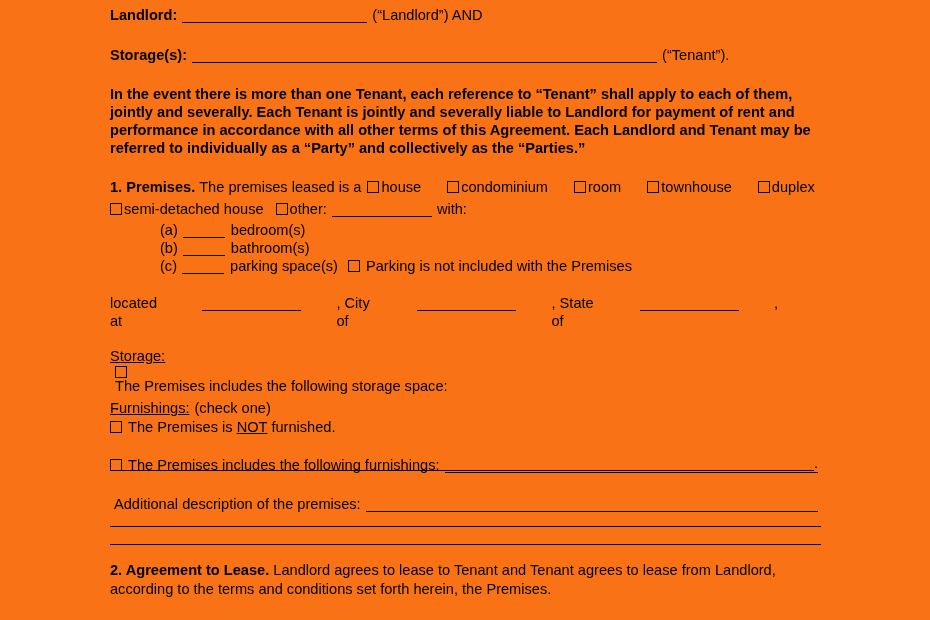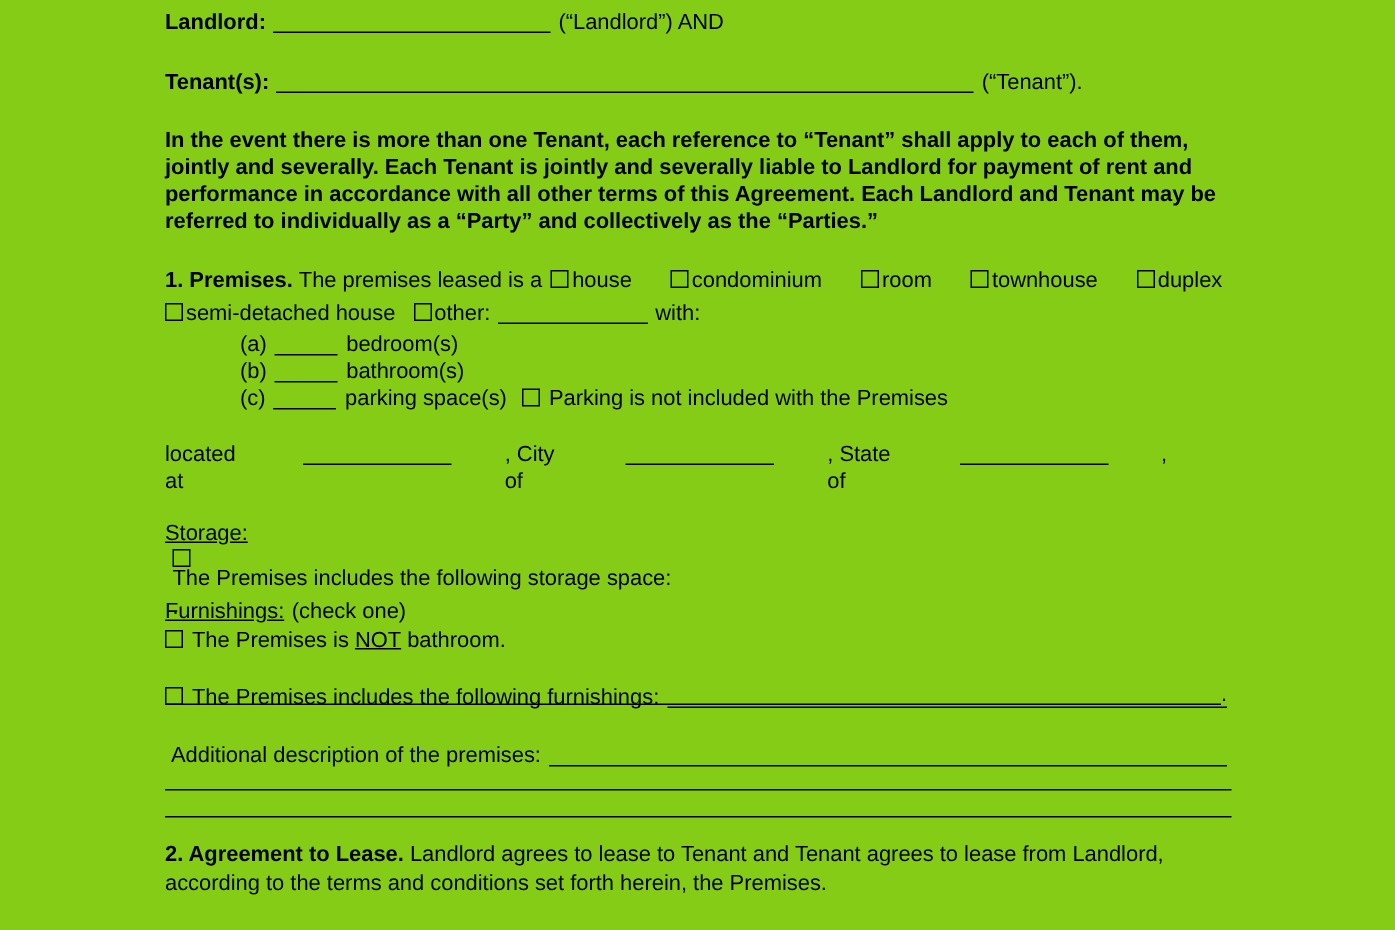--- a/index.html
+++ b/index.html
@@ -2,21 +2,21 @@
 <html><head>
 <meta charset="utf-8">
 <style>
   html,body{margin:0;padding:0;}
   body{
     width:930px;height:620px;background:#ffffff;overflow:hidden;
     font-family:"Liberation Sans", sans-serif;
     font-size:14.6px;color:#000;line-height:18px;
     -webkit-font-smoothing:antialiased;
   }
-  .page{position:relative;width:930px;height:620px;background:#84cc16;}
+  .page{position:relative;width:930px;height:620px;background:#f97316;}
   .row{position:absolute;left:110px;width:712px;}
   .frow{position:absolute;left:110px;width:708px;display:flex;align-items:baseline;}
   .indent{left:160px;}
   .b{font-weight:bold;}
   .u{text-decoration:underline;}
   .blank{
     display:inline-block;height:0;border-bottom:1.5px solid #000;
     position:relative;top:3px;
   }
   .grow{flex:1 1 auto;}
@@ -35,21 +35,21 @@
   .para{line-height:18px;font-weight:bold;}
   .para2{line-height:19px;}
 </style>
 </head>
 <body>
 
 <div class="page">
 
   <div class="row" style="top:6px;"><span class="b">Landlord:</span><span class="blank w185 ml5 mr5"></span><span>(“Landlord”) AND</span></div>
 
-  <div class="row" style="top:46px;"><span class="b">Tenant(s):</span><span class="blank w465 ml5 mr5"></span><span>(“Tenant”).</span></div>
+  <div class="row" style="top:46px;"><span class="b">Storage(s):</span><span class="blank w465 ml5 mr5"></span><span>(“Tenant”).</span></div>
 
   <div class="row para" style="top:85px;">In the event there is more than one Tenant, each reference to “Tenant” shall apply to each of them, jointly and severally. Each Tenant is jointly and severally liable to Landlord for payment of rent and performance in accordance with all other terms of this Agreement. Each Landlord and Tenant may be referred to individually as a “Party” and collectively as the “Parties.”</div>
 
   <div class="row" style="top:178px;white-space:nowrap;"><span class="b">1. Premises.</span><span class="ml4">The premises leased is a</span><span class="opt opt-first"><span class="cb"></span><span>house</span></span><span class="opt"><span class="cb"></span><span>condominium</span></span><span class="opt"><span class="cb"></span><span>room</span></span><span class="opt"><span class="cb"></span><span>townhouse</span></span><span class="opt"><span class="cb"></span><span>duplex</span></span></div>
 
   <div class="row" style="top:200px;white-space:nowrap;"><span class="cb"></span><span>semi-detached house</span><span class="cb ml12"></span><span>other:</span><span class="blank w100 ml5 mr5"></span><span>with:</span></div>
 
   <div class="row indent" style="top:221px;"><span>(a)</span><span class="blank w42 ml5 mr6"></span><span>bedroom(s)</span></div>
 
   <div class="row indent" style="top:239px;"><span>(b)</span><span class="blank w42 ml5 mr6"></span><span>bathroom(s)</span></div>
@@ -72,21 +72,21 @@
 
   <div class="frow" style="top:365px;flex-direction:column;">
       <span class="cb cb-sp"></span>
       <span>The Premises includes the following storage space:</span>
       <span class="blank grow ml5"></span>
       <span>.</span>
     </div>
 
   <div class="row" style="top:399px;"><span class="u">Furnishings:</span><span class="ml5">(check one)</span></div>
 
-  <div class="row" style="top:418px;"><span class="cb cb-sp"></span><span>The Premises is</span><span class="u ml4">NOT</span><span class="ml4">bathroom.</span></div>
+  <div class="row" style="top:418px;"><span class="cb cb-sp"></span><span>The Premises is</span><span class="u ml4">NOT</span><span class="ml4">furnished.</span></div>
 
   <div class="frow" style="top:456px;">
       <span class="cb cb-sp"></span>
       <span>The Premises includes the following furnishings:</span>
       <span class="blank grow ml5"></span>
     </div>
 
   <div class="frow" style="top:454px;">
       <span class="blank grow"></span>
       <span>.</span>

